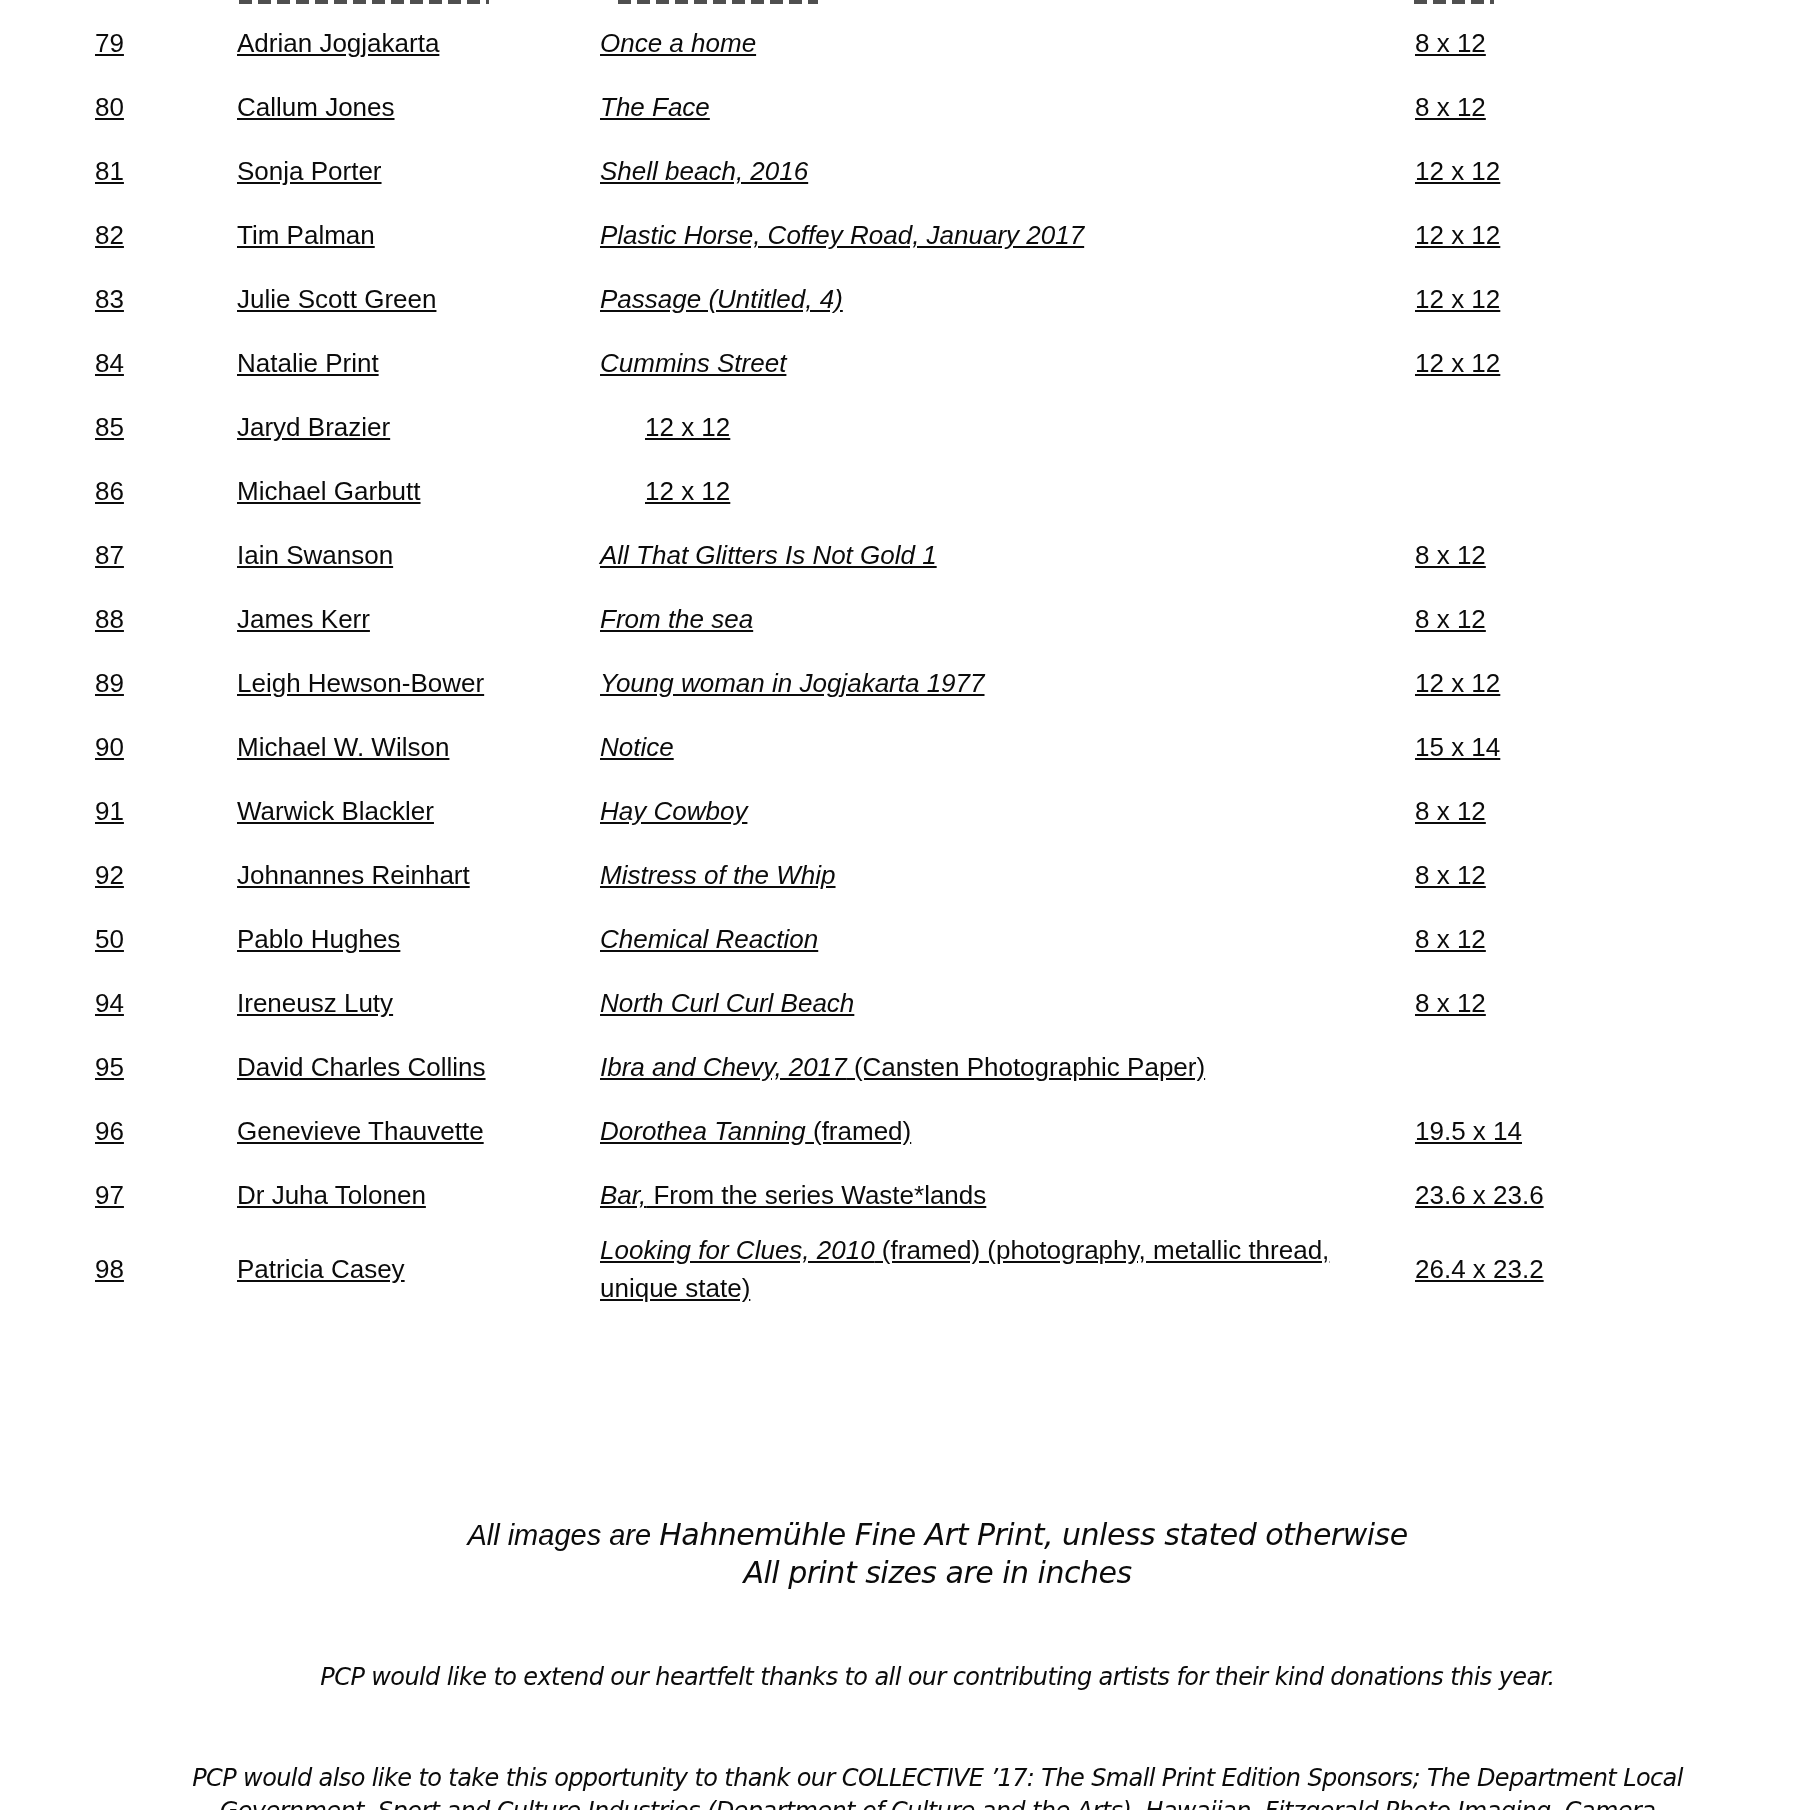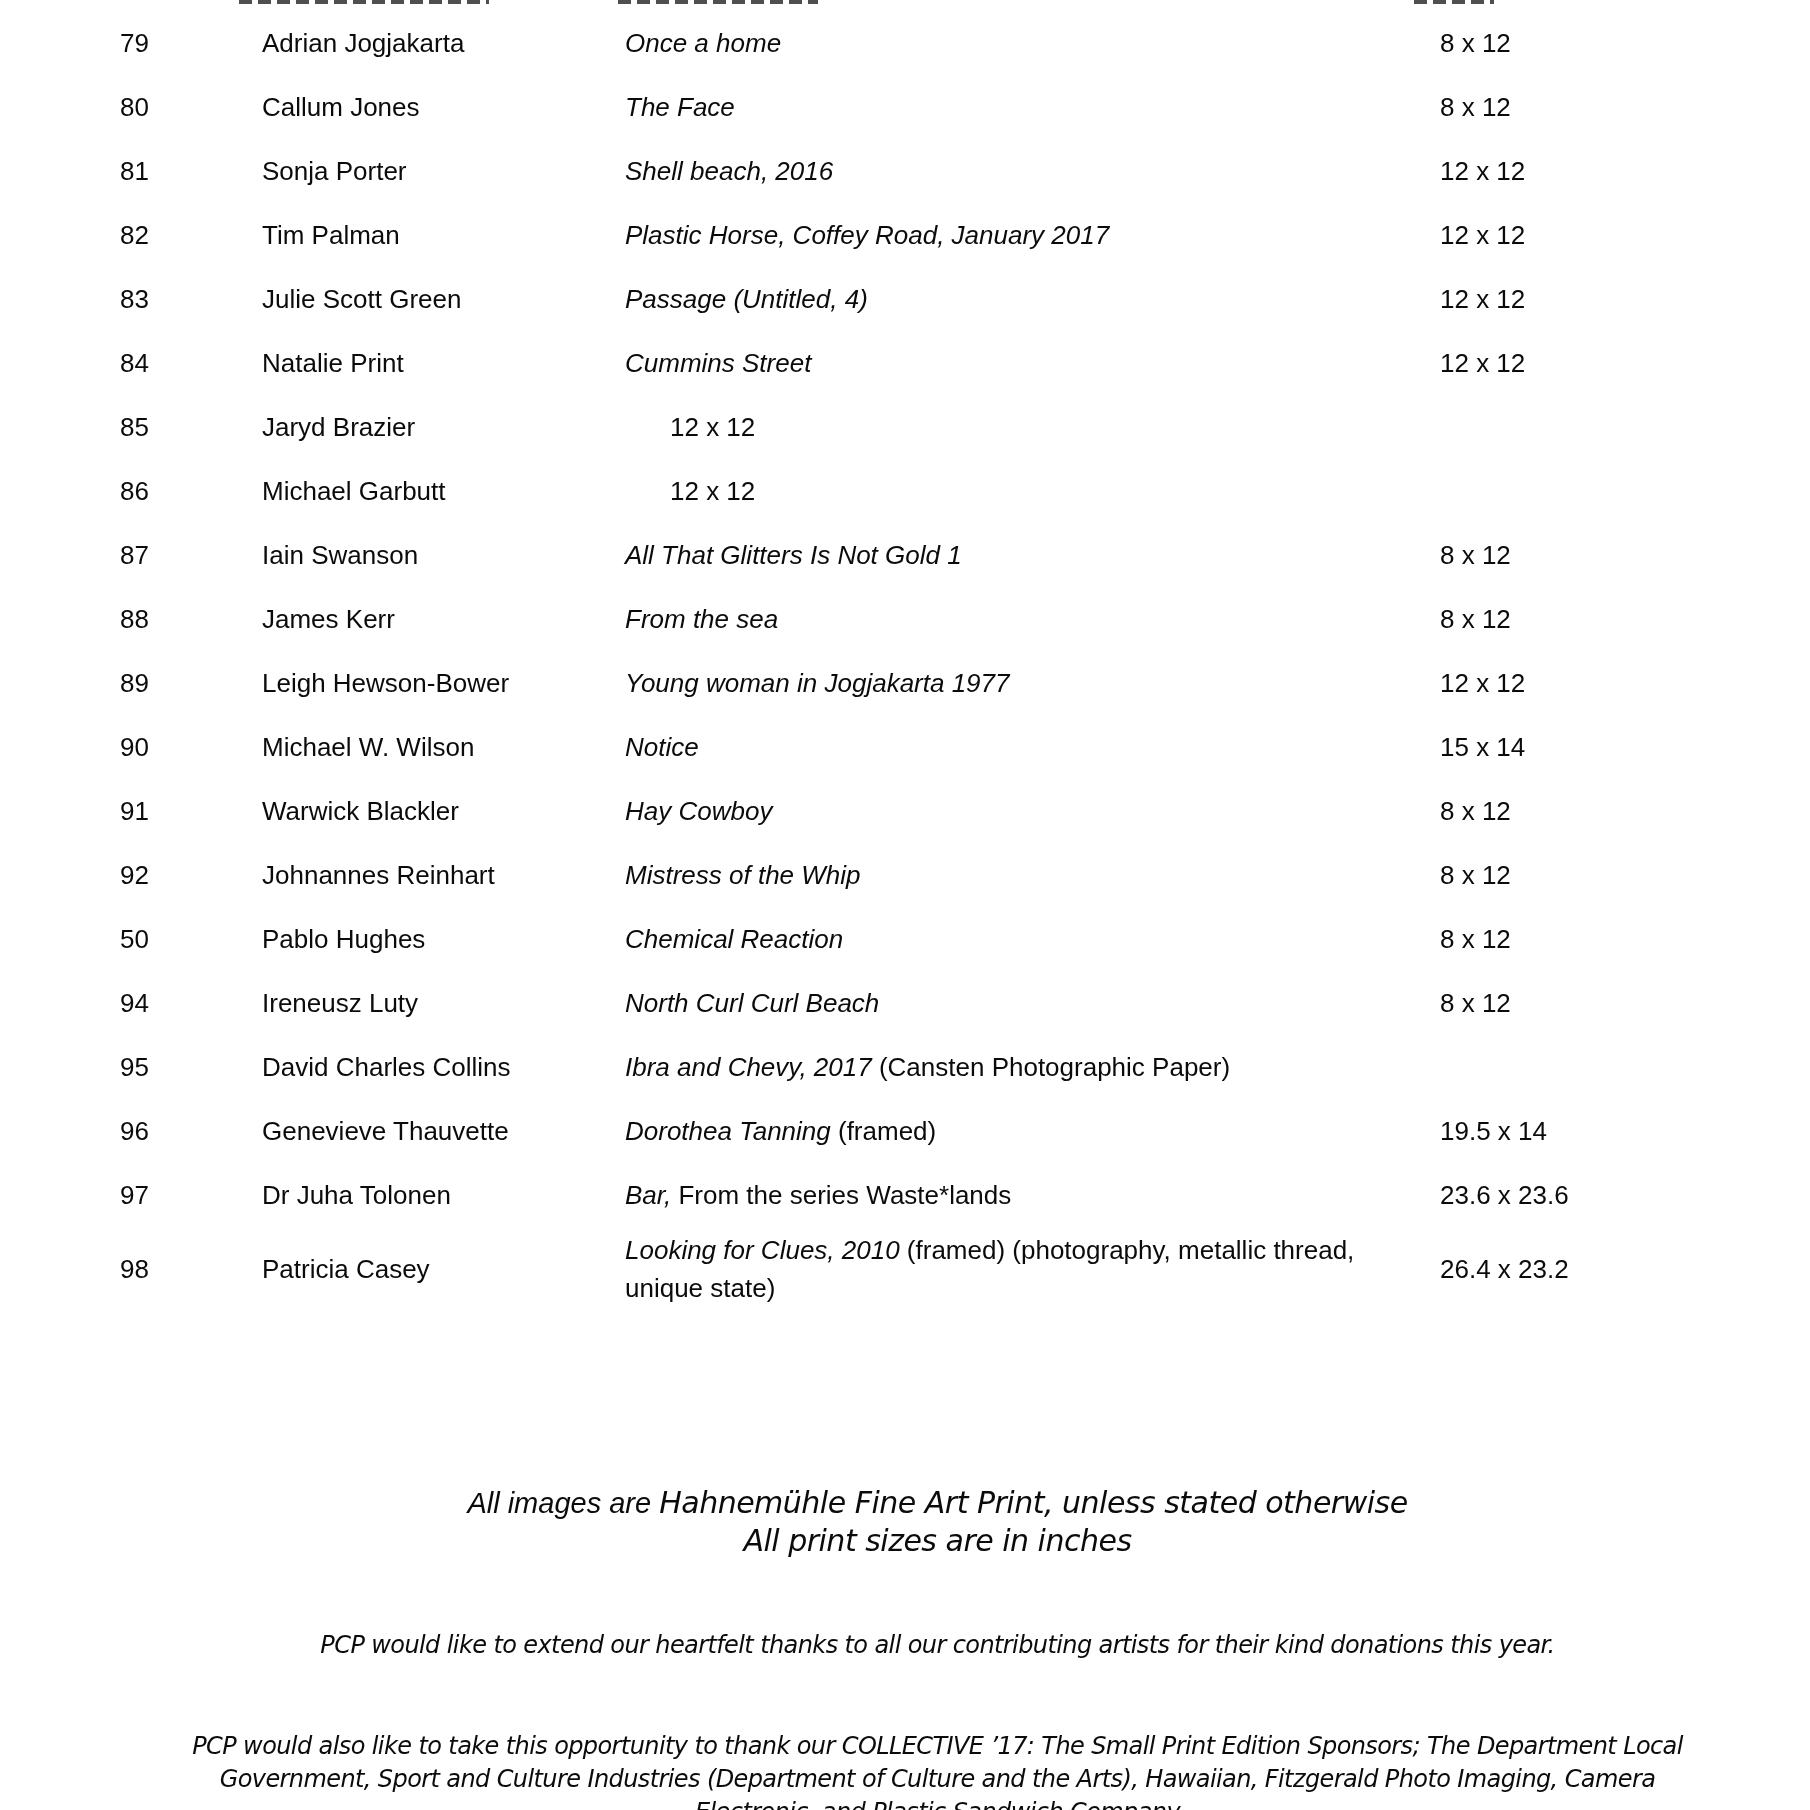--- a/index.html
+++ b/index.html
@@ -26,33 +26,35 @@
   
   .listing {
     position: absolute; top: 11px; left: 0; right: 0;
     font-size: 26px; line-height: 38px;
   }
   .row {
     display: grid;
     grid-template-columns: 142px 363px 770px 1fr;
     align-items: center;
     min-height: 64px;
-    padding-left: 120px;
+    padding-left: 95px;
+    text-decoration: underline;
   }
   .c-no, .c-artist, .c-size { white-space: nowrap; }
   .c-size { padding-left: 45px; }
   .c-title .it { font-style: italic; }
   .c-title .rg { font-style: normal; }
   .row.two-line { padding-top: 4px; padding-bottom: 4px; }
 
   
   .center-wrap {
     position: absolute; left: 65px; right: 0;
     text-align: center;
     font-style: italic;
+    margin-top: 32px;
   }
   .note { top: 1484px; font-size: 30px; line-height: 37px; }
   .note .plain-seg { font-family: "Liberation Sans", sans-serif; font-size: 29px; }
   .note .gothic-seg, .note .note-line2 {
     font-family: "DejaVu Sans", sans-serif;
     letter-spacing: -0.5px;
   }
   .ack {
     font-family: "DejaVu Sans", sans-serif;
     font-size: 24px;

